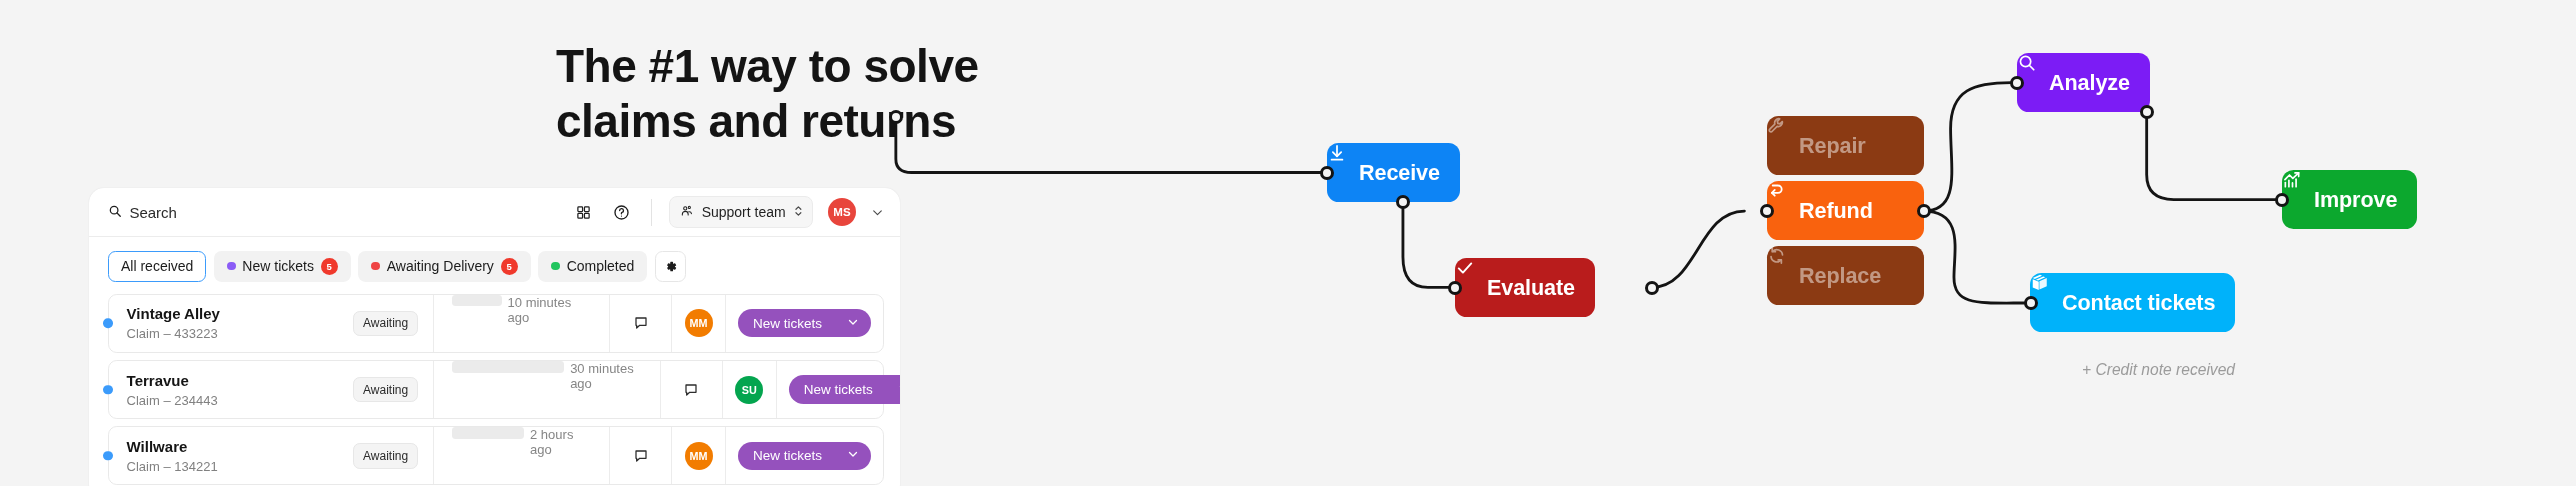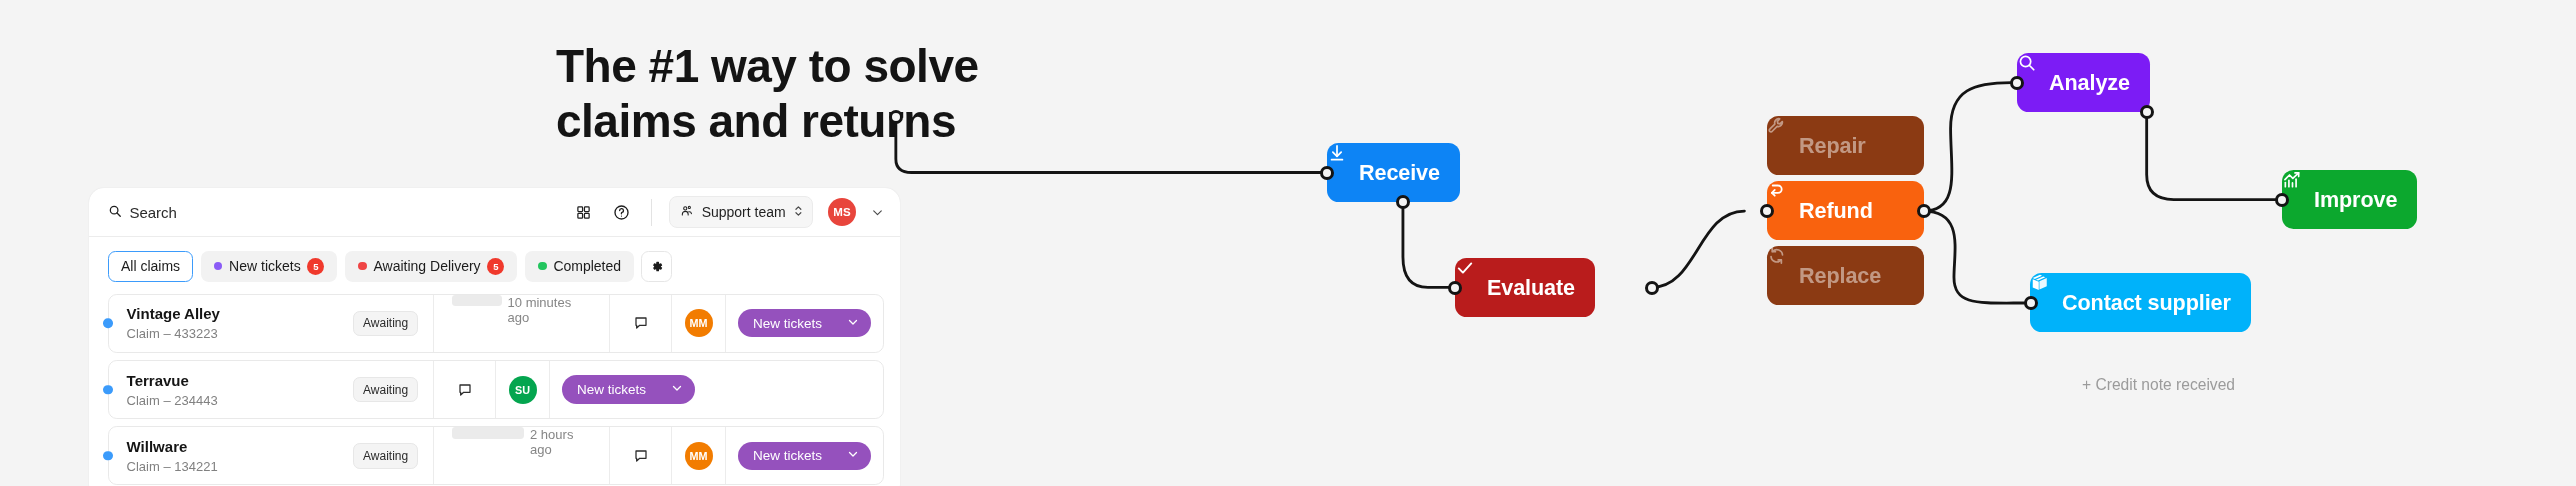--- a/index.html
+++ b/index.html
@@ -367,21 +367,21 @@
       <span class="caret-btn">
         <svg width="13" height="13" viewBox="0 0 24 24" fill="none" stroke="#4a4a4a" stroke-width="2.1" stroke-linecap="round" stroke-linejoin="round">
           <polyline points="5,9 12,16 19,9"></polyline>
         </svg>
       </span>
     </div>
   </div>
 
   <div class="filters">
     <div class="chip active">
-      <span>All claims</span>
+      <span>All received</span>
     </div>
     <div class="chip">
       <span class="dot" style="background:#8b5cf6"></span>
       <span>New tickets</span>
       <span class="badge">5</span>
     </div>
     <div class="chip">
       <span class="dot" style="background:#ef4444"></span>
       <span>Awaiting Delivery</span>
       <span class="badge">5</span>
@@ -435,20 +435,24 @@
 
     <div class="row">
       <span class="row-status-dot"></span>
       <div class="cell-name">
         <div>
           <div class="name-main">Terravue</div>
           <div class="name-sub">Claim – 234443</div>
         </div>
         <span class="pill-awaiting">Awaiting</span>
       </div>
+      <div class="cell-meta">
+        <div class="skeleton-bar" style="width:139px"></div>
+        <div class="meta-time">30 minutes ago</div>
+      </div>
       <div class="cell-comment">
         <svg width="16" height="16" viewBox="0 0 24 24" fill="none" stroke="#2d2d2d" stroke-width="1.9" stroke-linejoin="round">
           <path d="M4.5 4.5h15v11h-9.5L5.5 19.5V15.5H4.5z"></path>
         </svg>
       </div>
       <div class="cell-avatar">
         <span class="avatar-sm" style="background:#04a54f">SU</span>
       </div>
       <div class="cell-action">
         <div class="status-dropdown">
@@ -605,19 +609,19 @@
 
   <div class="node" style="left:2030px; top:273px; background:#00b2fa;">
     <span class="nicon">
       <svg width="20" height="20" viewBox="0 0 24 24" fill="#fff">
         <path d="M12.1 2.2 3.3 6.1l2.4 1.05 8.8-3.9z"></path>
         <path d="M15.9 4.05 7.1 7.95l2.5 1.1 8.8-3.9z"></path>
         <path d="M20.1 6.0 11.3 9.9v9.9l8.8-3.9z" opacity=".92"></path>
         <path d="M3.3 7.35v9.9l7.2 3.2V10.5z"></path>
       </svg>
     </span>
-    <span>Contact supplier</span>
+    <span>Contact tickets</span>
   </div>
   <span class="port" style="left:2024px; top:296px;"></span>
 
-  <div class="note" style="left:2082px; top:376px;">+ Credit note received</div>
+  <div class="note" style="left:2082px; top:361px;font-style:italic;">+ Credit note received</div>
 </div>
 
 
 </body></html>

